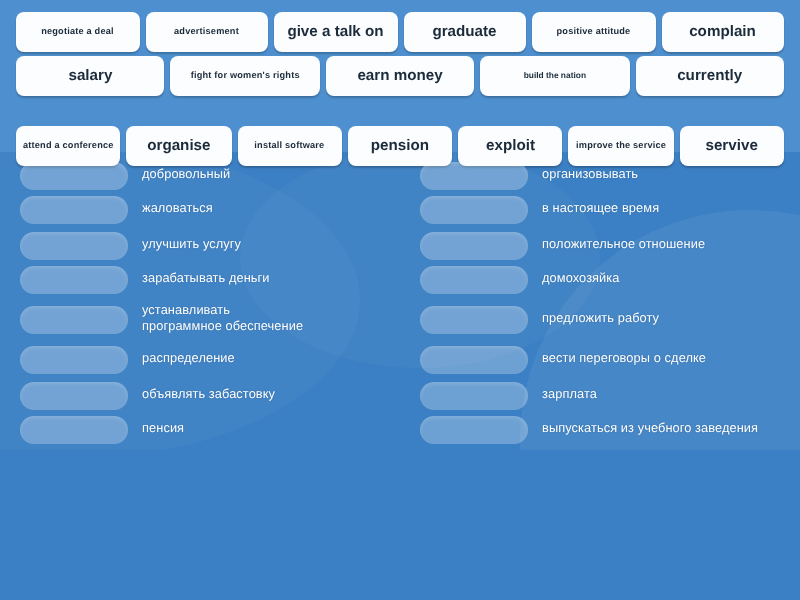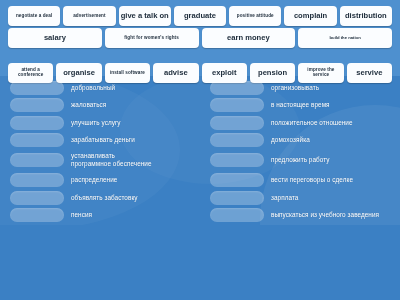--- a/index.html
+++ b/index.html
@@ -144,38 +144,37 @@
   <div id="wordbank">
     <div class="bank-row">
       <div class="tile small">negotiate
 a deal</div>
       <div class="tile small">advertisement</div>
       <div class="tile">give a talk on</div>
       <div class="tile">graduate</div>
       <div class="tile small">positive
 attitude</div>
       <div class="tile">complain</div>
-      <div class="tile">distribution</div>
     </div>
     <div class="bank-row">
       <div class="tile">salary</div>
       <div class="tile small">fight for
 women's rights</div>
       <div class="tile">earn money</div>
       <div class="tile tiny">build the nation</div>
+      <div class="tile">currently</div>
     </div>
     <div class="bank-row">
       <div class="tile small">attend a
 conference</div>
       <div class="tile">organise</div>
       <div class="tile small">install
 software</div>
-      <div class="tile">advise</div>
+      <div class="tile">pension</div>
       <div class="tile">exploit</div>
-      <div class="tile">pension</div>
       <div class="tile small">improve
 the service</div>
       <div class="tile">servive</div>
     </div>
   </div>
 
   <div id="match-area">
 
     <div class="column">
       <div class="match-row">

